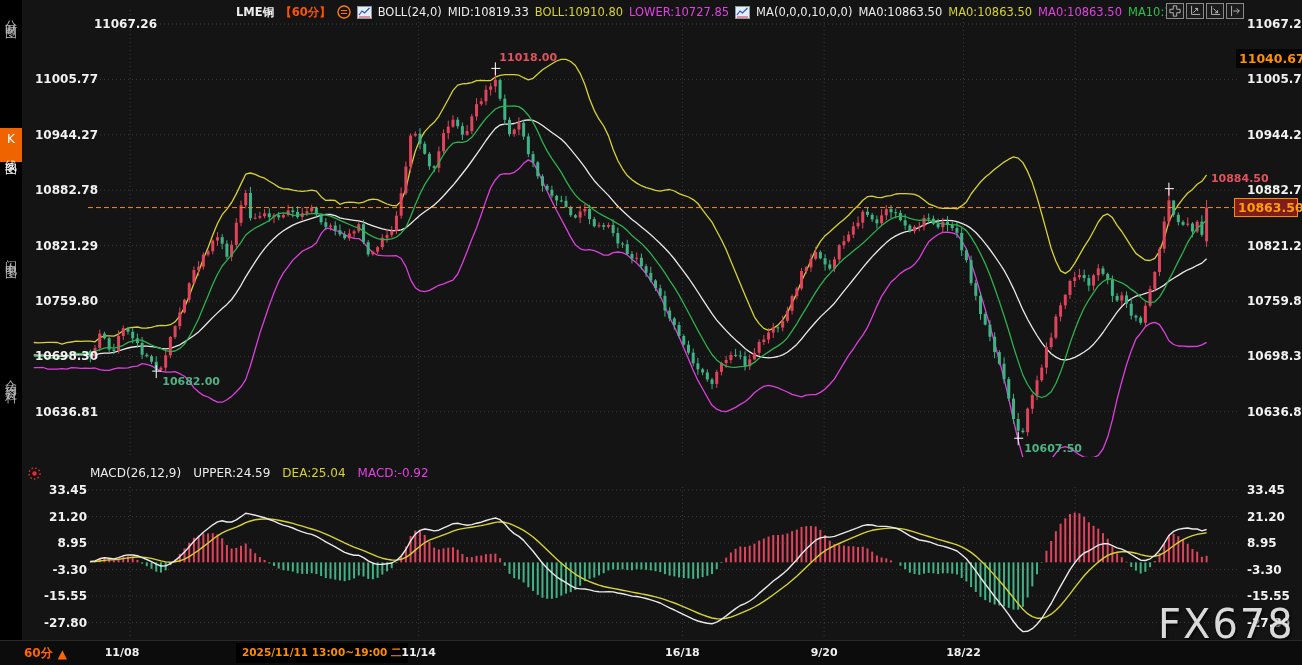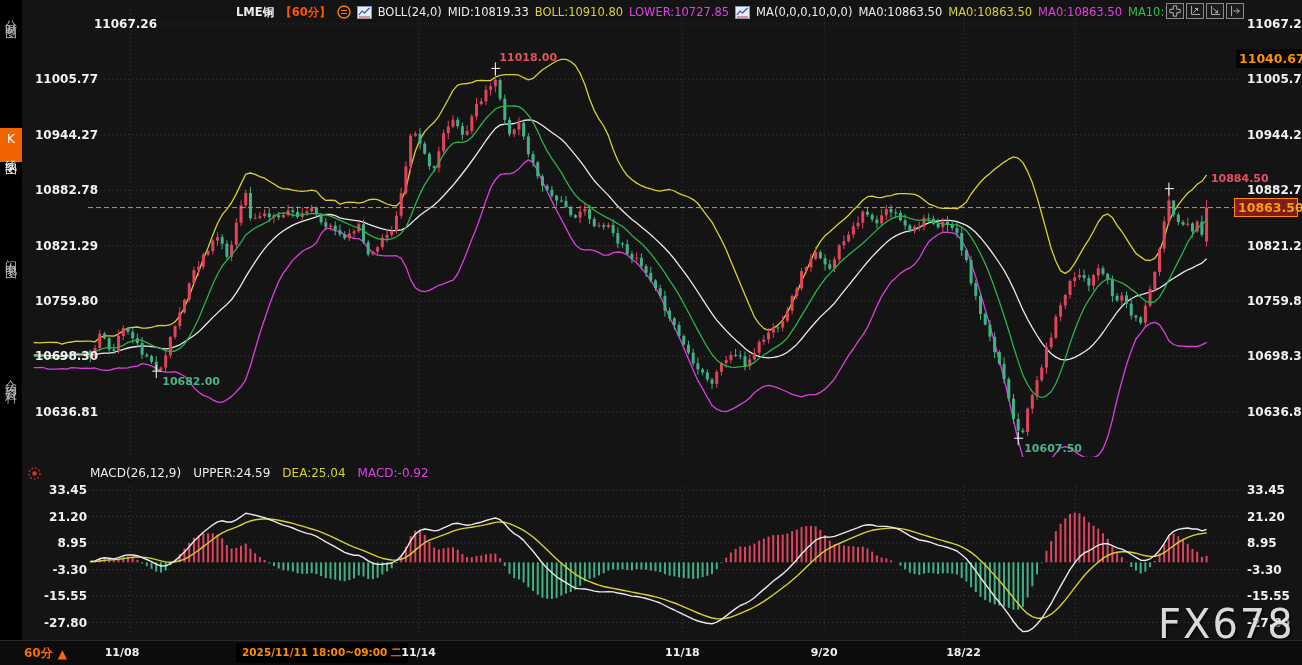--- a/index.html
+++ b/index.html
@@ -955,23 +955,23 @@
       <div class="annot high" style="left: 1172.91px; top: 171.659px; margin-left: 38px;">10884.50</div>
     </div>
 
   <div id="watermark">FX678</div>
 
   <div id="bottom-bar">
     <div id="period-btn">
       <span>60分</span>
       <span>▲</span>
     </div>
-    <div id="session-info">2025/11/11 18:00~09:00 二</div>
+    <div id="session-info">2025/11/11 13:00~19:00 二</div>
     <div id="date-labels">
         <div class="date-label" style="left: 122px;">11/08</div>
         <div class="date-label" style="left: 418.624px;">11/14</div>
-        <div class="date-label" style="left: 682.432px;">11/18</div>
+        <div class="date-label" style="left: 682.432px;">16/18</div>
         <div class="date-label" style="left: 824.128px;">9/20</div>
         <div class="date-label" style="left: 963.52px;">18/22</div>
       </div>
   </div>
 
 </div>
 
 </body></html>

